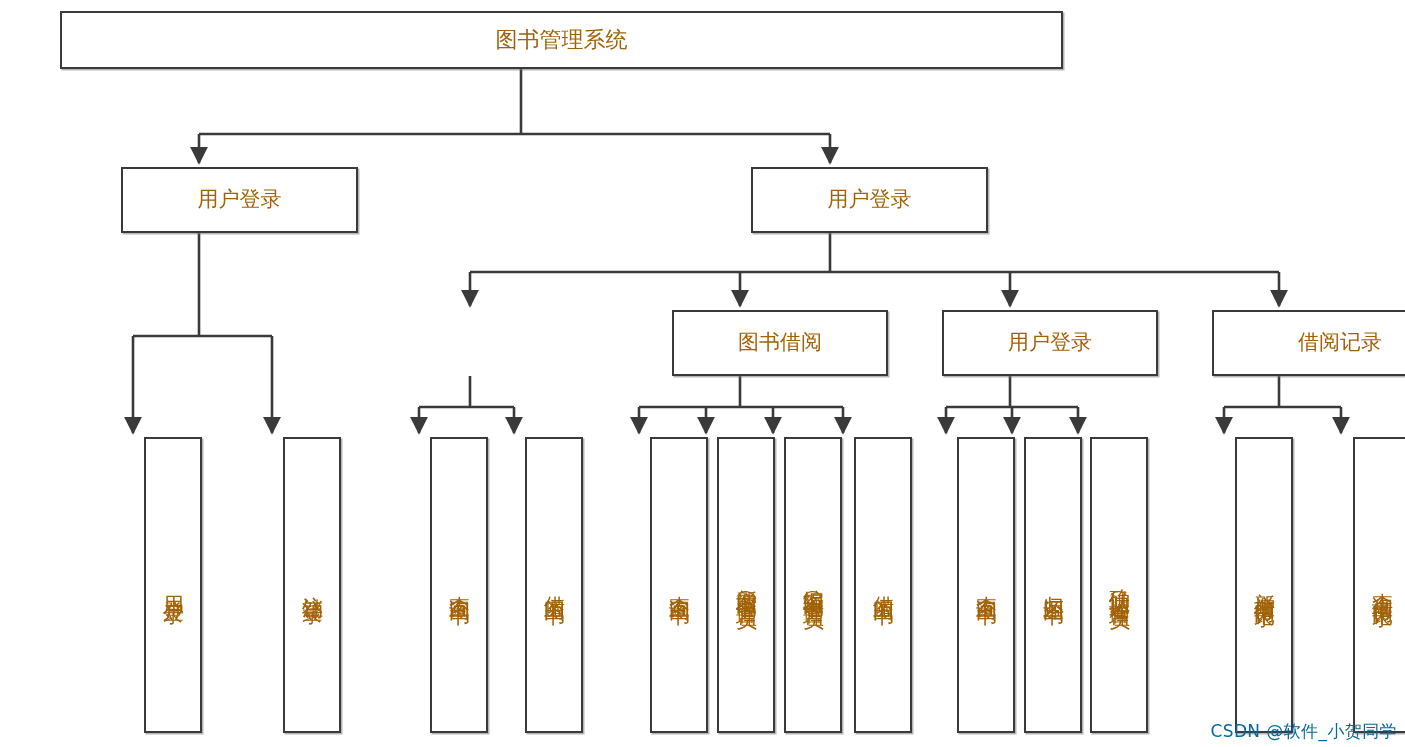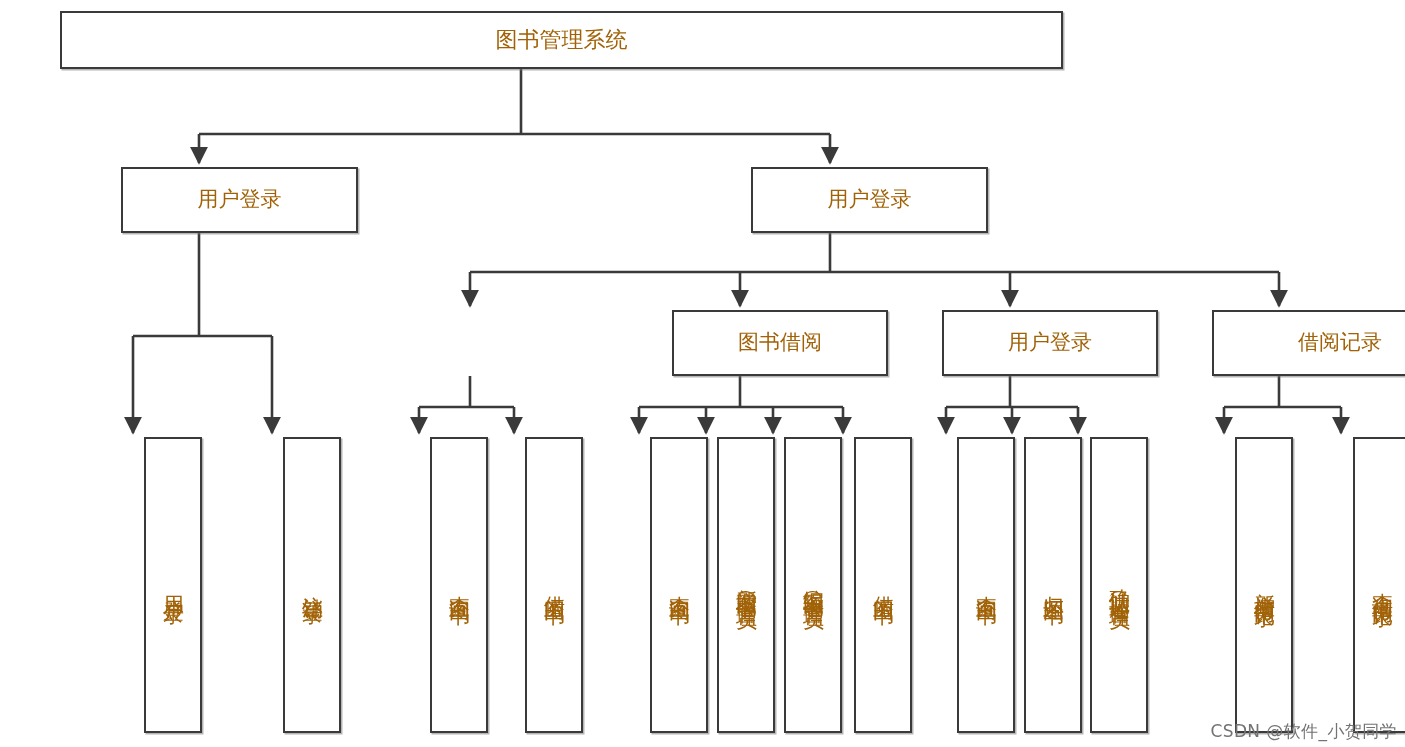--- a/index.html
+++ b/index.html
@@ -42,21 +42,21 @@
     font-size:21px;
     letter-spacing:3px;
     line-height:1;
     white-space:nowrap;
   }
 
   #watermark{
     position:absolute;
     right:8px;bottom:4px;
     font-size:17px;
-    color:#737373;
+    color:#0369a1;
     letter-spacing:.4px;
     white-space:nowrap;
     pointer-events:none;
   }
 </style>
 </head>
 <body>
 
 <div id="stage">
 

